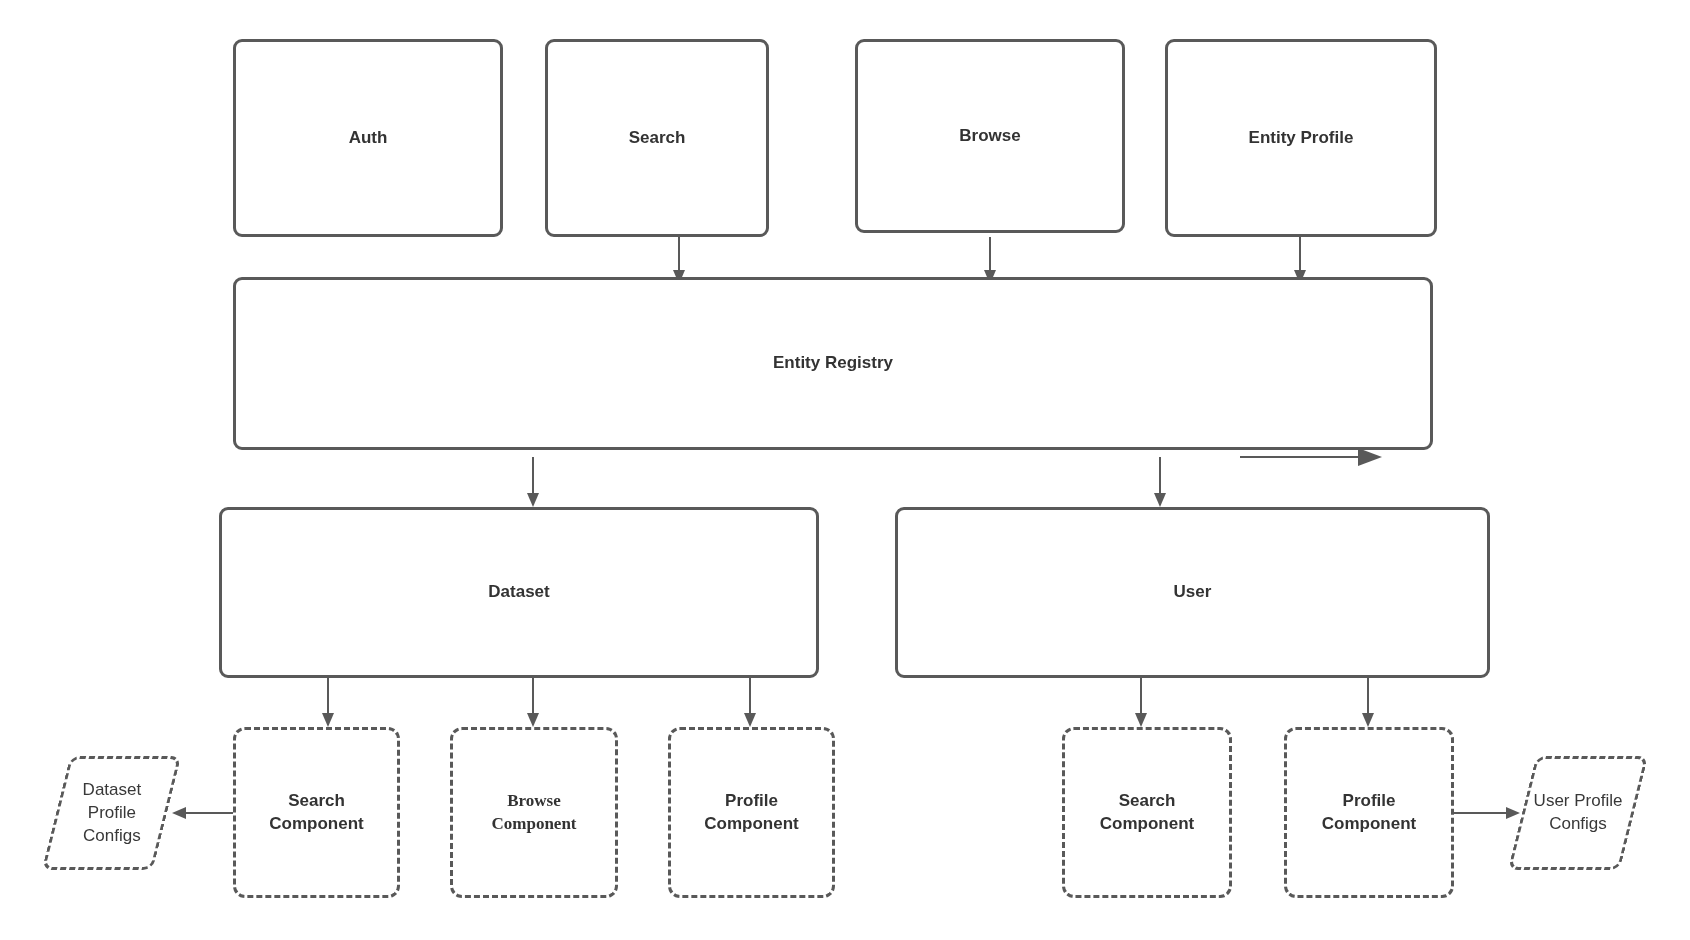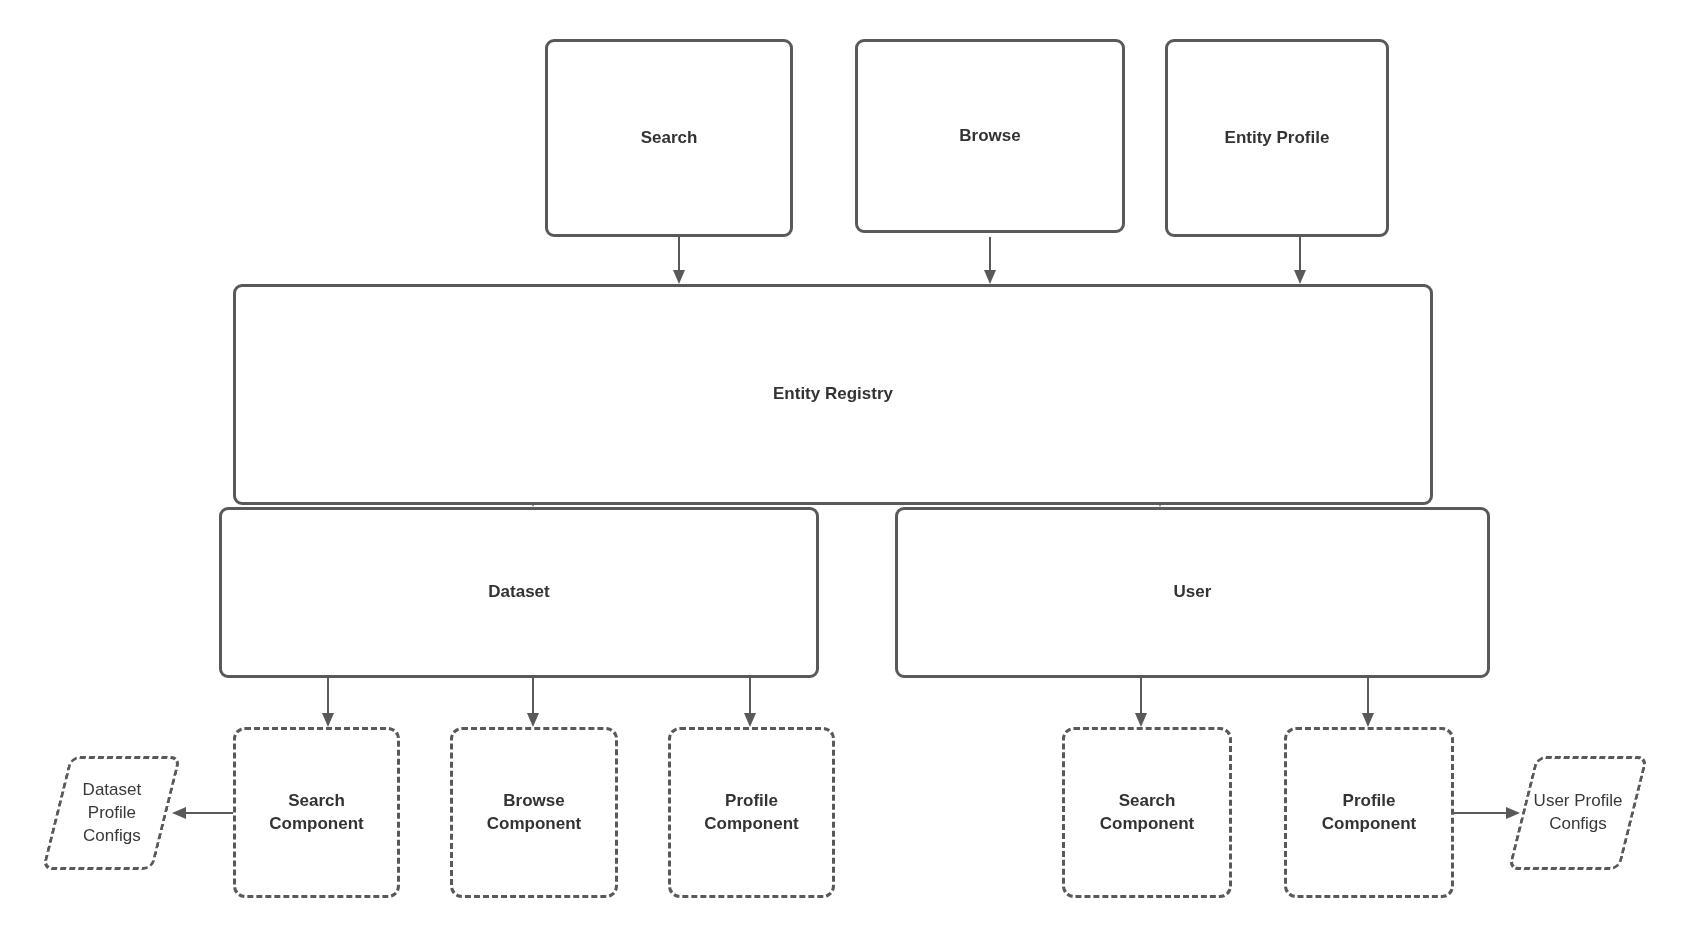--- a/index.html
+++ b/index.html
@@ -122,45 +122,48 @@
     <g>
       <line class="edge" x1="233" y1="813" x2="186" y2="813"></line>
       <polygon class="head" points="186,807 186,819 172,813"></polygon>
     </g>
     <g>
       <line class="edge" x1="1454" y1="813" x2="1506" y2="813"></line>
       <polygon class="head" points="1506,807 1506,819 1520,813"></polygon>
     </g>
   </svg>
 
-  <div class="node" style="left:545px; top:39px; width:248px; height:198px;">
+  <div class="node" style="left:233px; top:39px; width:270px; height:198px;">
+    <span class="lbl">Auth</span>
+  </div>
+  <div class="node" style="left:545px; top:39px; width:224px; height:198px;">
     <span class="lbl">Search</span>
   </div>
   <div class="node" style="left:855px; top:39px; width:270px; height:194px;">
     <span class="lbl">Browse</span>
   </div>
-  <div class="node" style="left:1165px; top:39px; width:224px; height:198px;text-align:right;">
+  <div class="node" style="left:1165px; top:39px; width:272px; height:198px;text-align:right;">
     <span class="lbl">Entity Profile</span>
   </div>
 
-  <div class="node" style="left:233px; top:284px; width:1200px; height:221px;">
+  <div class="node" style="left:233px; top:277px; width:1200px; height:173px;">
     <span class="lbl">Entity Registry</span>
   </div>
 
   <div class="node" style="left:219px; top:507px; width:600px; height:171px;">
     <span class="lbl">Dataset</span>
   </div>
   <div class="node" style="left:895px; top:507px; width:595px; height:171px;">
     <span class="lbl">User</span>
   </div>
 
   <div class="node dashed" style="left:233px; top:727px; width:167px; height:171px;">
     <span class="lbl pad-wrap">Search Component</span>
   </div>
-  <div class="node dashed" style="left:450px; top:727px; width:168px; height:171px;">
+  <div class="node dashed" style="left:450px; top:727px; width:168px; height:171px;font-family:Liberation Serif, serif;">
     <span class="lbl pad-wrap">Browse Component</span>
   </div>
   <div class="node dashed" style="left:668px; top:727px; width:167px; height:171px;">
     <span class="lbl pad-wrap">Profile Component</span>
   </div>
 
   <div class="node dashed" style="left:1062px; top:727px; width:170px; height:171px;">
     <span class="lbl pad-wrap">Search Component</span>
   </div>
   <div class="node dashed" style="left:1284px; top:727px; width:170px; height:171px;">

